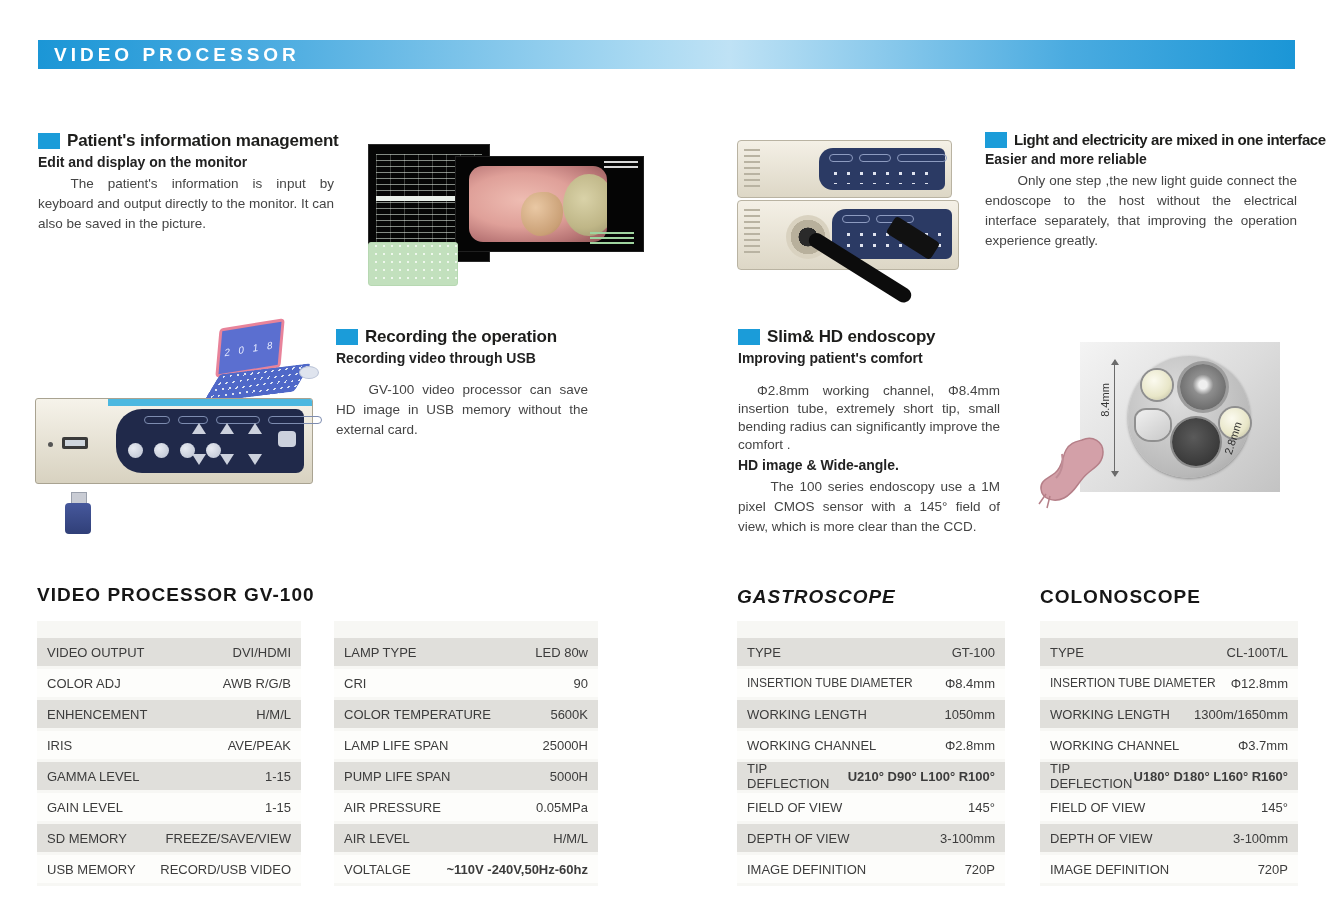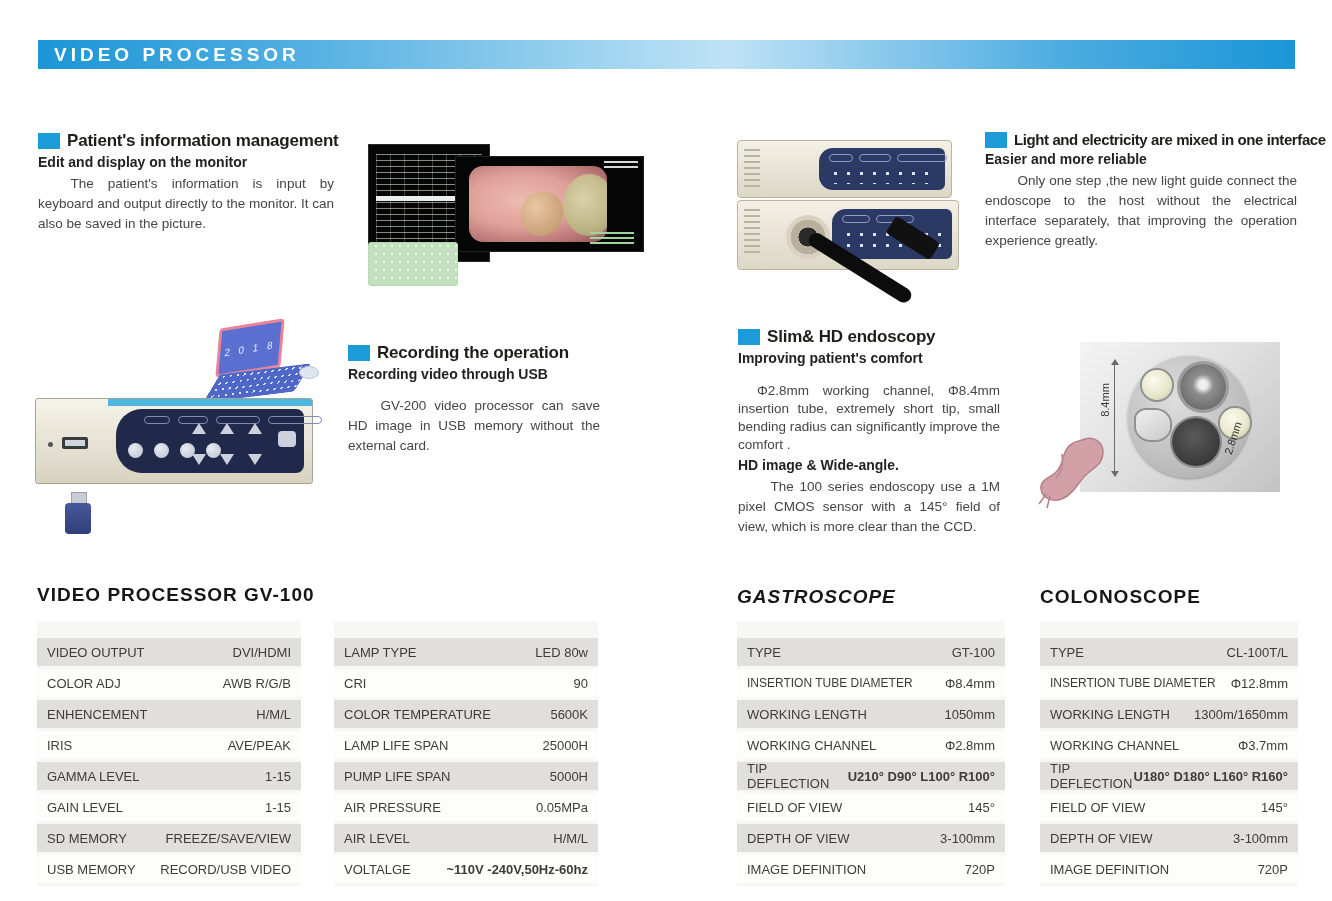--- a/index.html
+++ b/index.html
@@ -206,27 +206,27 @@
 
   <div class="sec" style="left:985px;top:131px;width:312px;">
     <div class="sec-head">
       <span class="marker"></span>
       <span class="sec-title narrow">Light and electricity are mixed in one interface</span>
     </div>
     <div class="sec-sub">Easier and more reliable</div>
     <div class="sec-body indent">Only one step ,the new light guide connect the endoscope to the host without the electrical interface separately, that improving the operation experience greatly.</div>
   </div>
 
-  <div class="sec" style="left:348px;top:327px;width:252px;margin-top:16px;">
+  <div class="sec" style="left:336px;top:327px;width:252px;">
     <div class="sec-head">
       <span class="marker"></span>
       <span class="sec-title">Recording the operation</span>
     </div>
     <div class="sec-sub">Recording video  through USB</div>
-    <div class="sec-body indent" style="margin-top:14px;">GV-200 video processor can save HD image in USB memory without the external card.</div>
+    <div class="sec-body indent" style="margin-top:14px;">GV-100 video processor can save HD image in USB memory without the external card.</div>
   </div>
 
   <div class="fig-devleft">
     <div class="lap">
       <div class="lap-lid">
         <div class="lap-screen">2 0 1 8</div>
       </div>
       <div class="lap-base"></div>
       <div class="lap-mouse"></div>
     </div>

